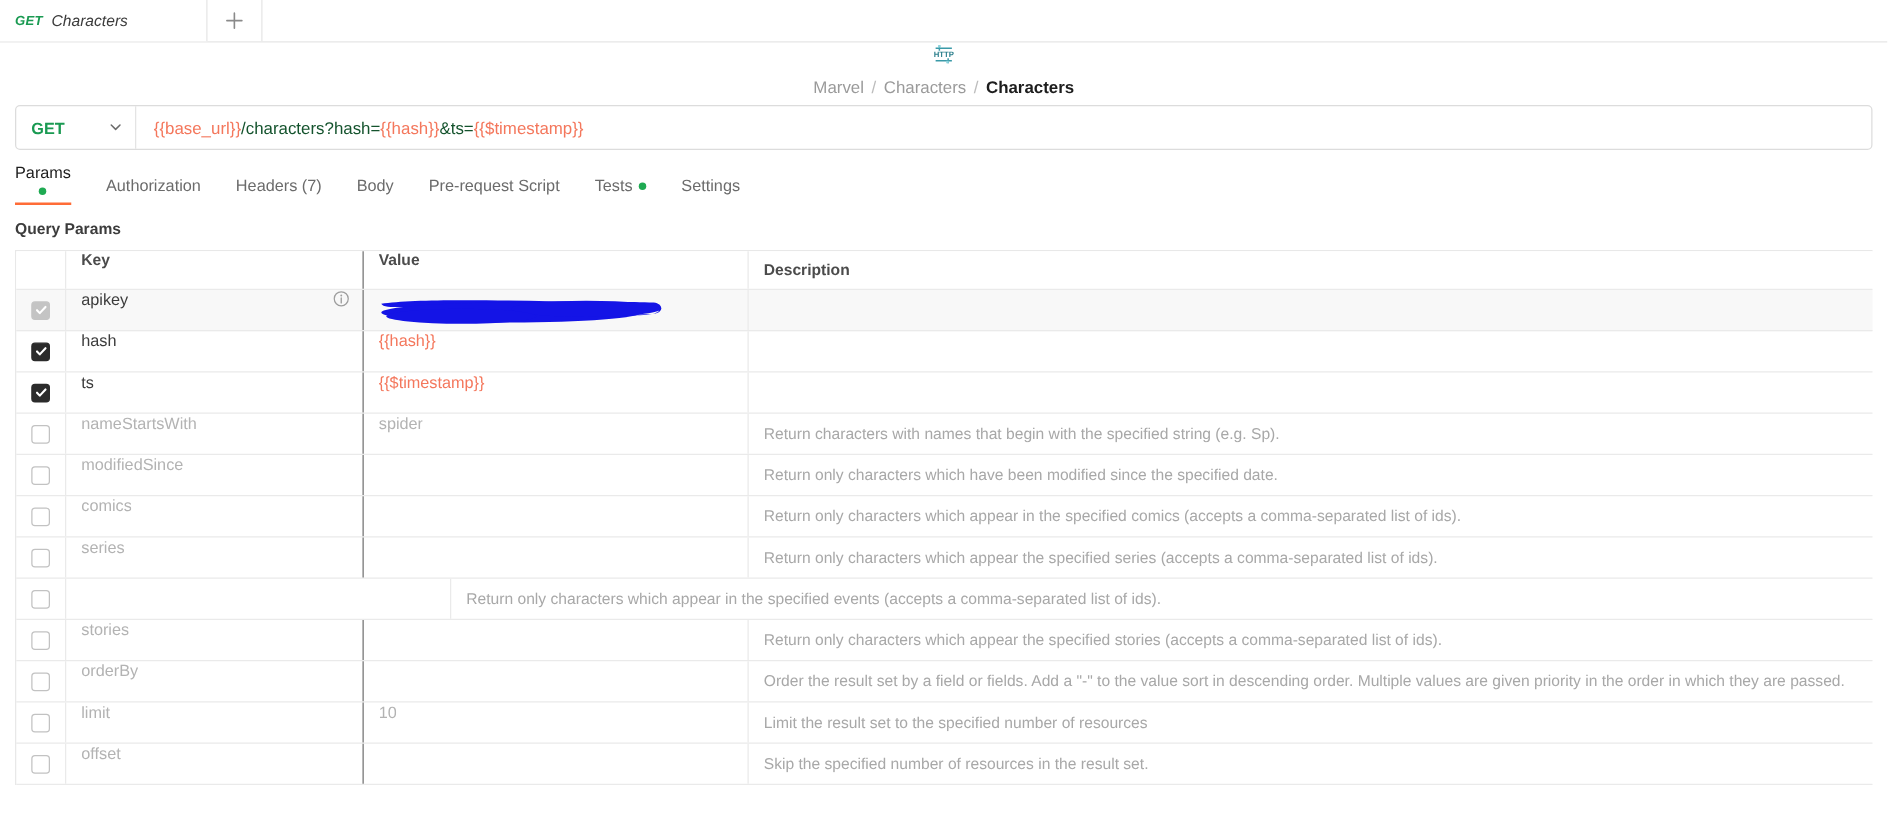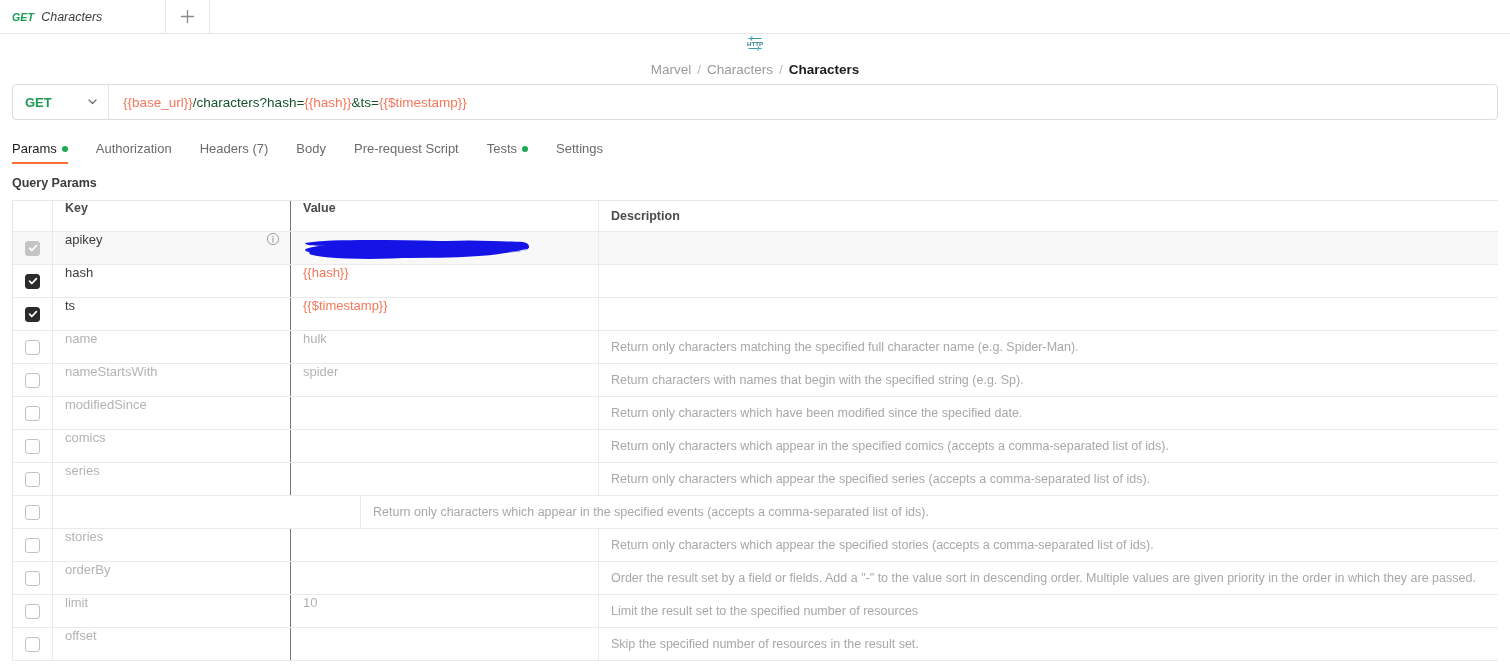--- a/index.html
+++ b/index.html
@@ -129,21 +129,21 @@
     position: relative;
     display: flex;
     align-items: center;
     gap: 5px;
     padding: 0 14px 8px 14px;
     font-size: 13px;
     color: #6b6b6b;
     cursor: pointer;
     white-space: nowrap;
   }
-  .subtab:first-child { padding-left: 0; }
+  .subtab:first-child { padding-left: 0; flex-direction: column; }
   .subtab.active { color: #1d1d1d; }
   .subtab.active::after {
     content: "";
     position: absolute;
     left: 0; right: 14px; bottom: 0;
     height: 2px;
     background: #ff6c37;
   }
   .subtab:first-child.active::after { right: 14px; left: 0; }
   .dot {
@@ -424,34 +424,20 @@
         </div>
         <div class="c-desc">
           <span class="desc-text"></span>
         </div>
       </div>
       <div class="prow">
         <div class="c-check">
           <div class="cb off"></div>
         </div>
         <div class="c-key">
-          <span class="cell-text">name</span>
-        </div>
-        <div class="c-val">
-          <span class="cell-text">hulk</span>
-        </div>
-        <div class="c-desc">
-          <span class="desc-text">Return only characters matching the specified full character name (e.g. Spider-Man).</span>
-        </div>
-      </div>
-      <div class="prow">
-        <div class="c-check">
-          <div class="cb off"></div>
-        </div>
-        <div class="c-key">
           <span class="cell-text">nameStartsWith</span>
         </div>
         <div class="c-val">
           <span class="cell-text">spider</span>
         </div>
         <div class="c-desc">
           <span class="desc-text">Return characters with names that begin with the specified string (e.g. Sp).</span>
         </div>
       </div>
       <div class="prow">

